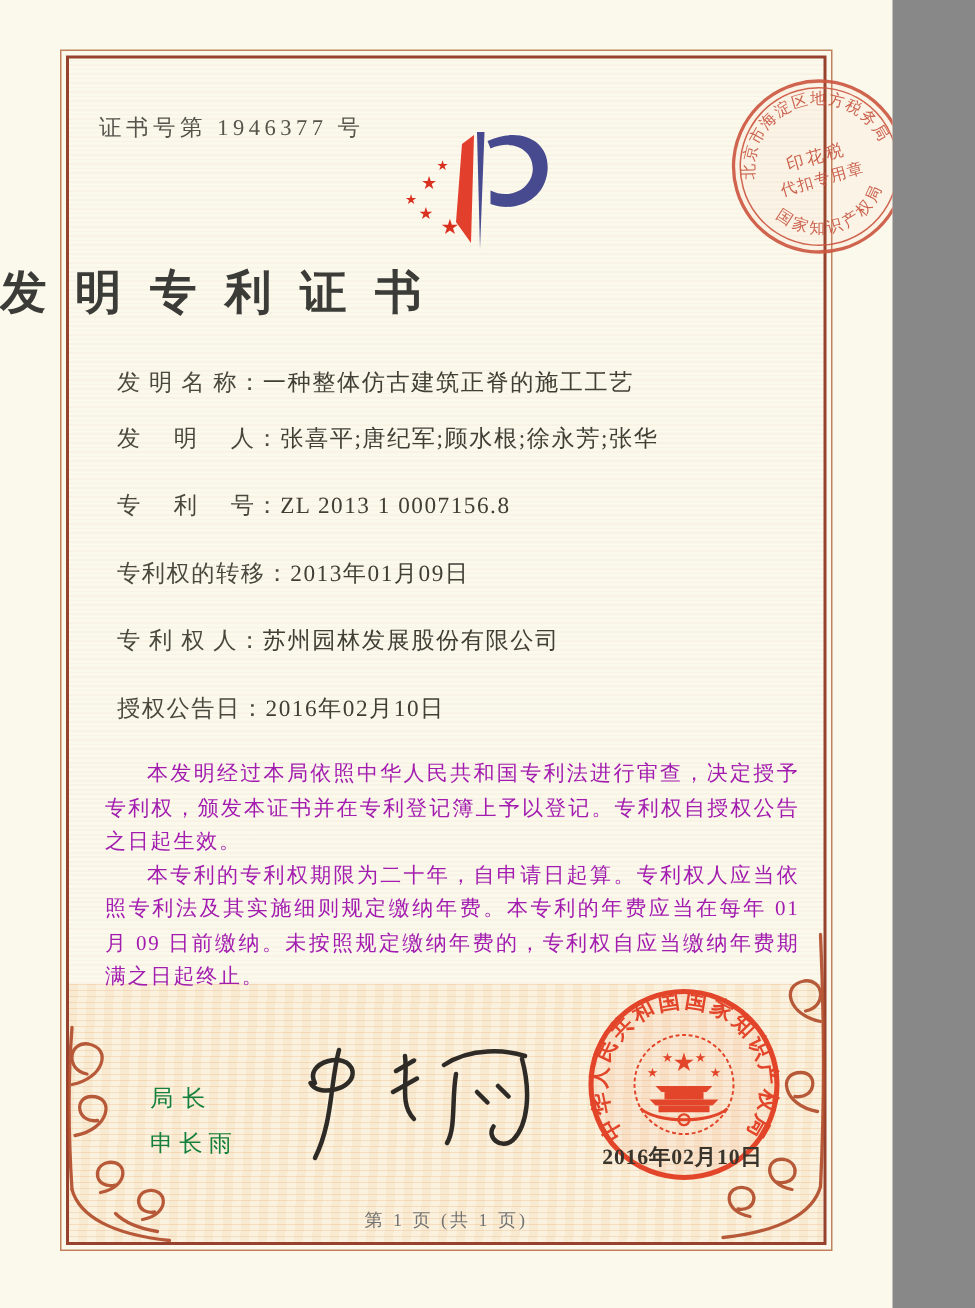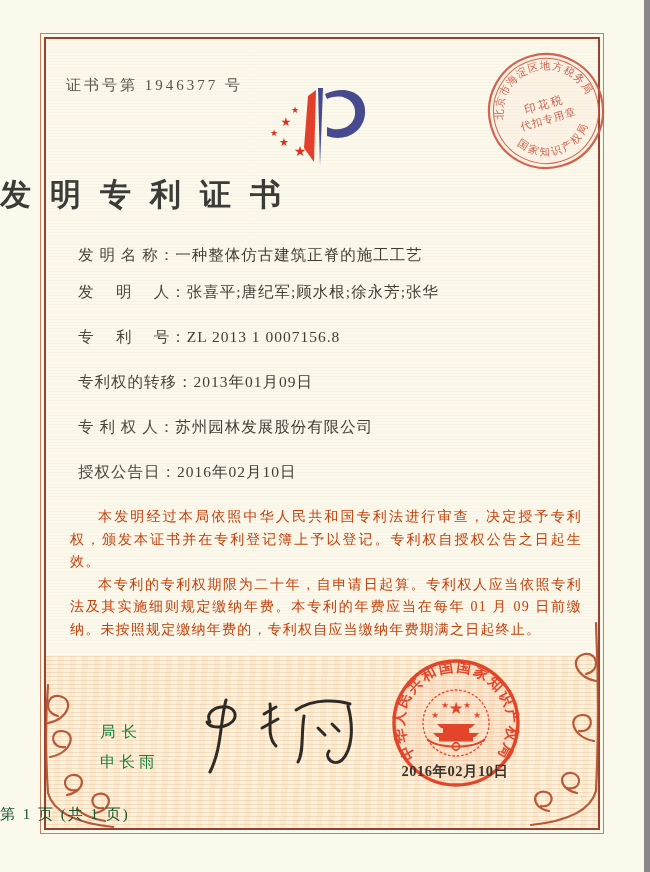--- a/index.html
+++ b/index.html
@@ -1,17 +1,17 @@
 <!DOCTYPE html>
 <html><head>
 <meta charset="utf-8">
 <style>
   html,body{margin:0;padding:0;background:#888;}
   .page{
-    position:relative;width:644px;height:872px;overflow:hidden;
+    position:relative;width:595px;height:872px;overflow:hidden;
     background:#fbf8ec;
     font-family:"Liberation Serif","DejaVu Serif",serif;
     color:#46443c;
   }
   
   .frame-outer{position:absolute;left:40px;top:33px;right:40px;bottom:38px;
     border:1px solid #c1815f;pointer-events:none;}
   .frame-inner{position:absolute;left:3px;top:3px;right:3px;bottom:3px;
     border:2px solid #97422e;}
   
@@ -26,32 +26,32 @@
   .logo{position:absolute;left:263px;top:84px;}
   .tax-stamp{position:absolute;left:479px;top:44px;transform:rotate(-16deg);opacity:.92;}
   .title{position:absolute;left:0;top:174px;width:100%;text-align:left;
     font-size:31px;font-weight:bold;letter-spacing:19px;color:#3b3b38;}
   .fields{position:absolute;left:78px;top:245px;right:60px;font-size:15.5px;color:#45433b;}
   .field-row{margin-bottom:24px;letter-spacing:1px;white-space:nowrap;}
   .field-row.first{margin-bottom:16px;}
   .field-label{color:#4a483e;}
   .field-value{color:#403e35;}
   .paragraphs{position:absolute;left:70px;right:62px;top:506px;
-    font-size:14px;line-height:22.5px;color:#c2410c;letter-spacing:1.2px;text-align:justify;}
+    font-size:14px;line-height:22.5px;color:#a21caf;letter-spacing:1.2px;text-align:justify;}
   .paragraphs p{margin:0;text-indent:2em;}
   .officer{position:absolute;left:100px;top:722px;
     font-family:"Liberation Sans","DejaVu Sans",sans-serif;color:#15803d;}
   .officer-title{font-size:15.5px;letter-spacing:6px;margin-bottom:9px;}
   .officer-name{font-size:15.5px;letter-spacing:4px;}
   .signature{position:absolute;left:192px;top:688px;}
   .seal{position:absolute;left:385px;top:652px;}
   .seal-date{position:absolute;left:384px;top:762px;width:142px;text-align:center;
     font-size:14.5px;font-weight:bold;color:#3a352c;letter-spacing:.5px;}
-  .footer{position:absolute;left:0;top:805px;width:100%;
-    font-size:15px;color:#14532d;letter-spacing:2px;}
+  .footer{position:absolute;left:0;top:805px;width:100%;text-align:center;
+    font-size:12px;color:#737373;letter-spacing:2px;}
   .flourish-bl{position:absolute;left:43px;bottom:41px;}
   .flourish-br{position:absolute;right:43px;bottom:41px;transform:scaleX(-1);}
 </style>
 </head>
 <body>
 
 <div class="page">
 
   <div class="texture"></div>
   <div class="guilloche"></div>

